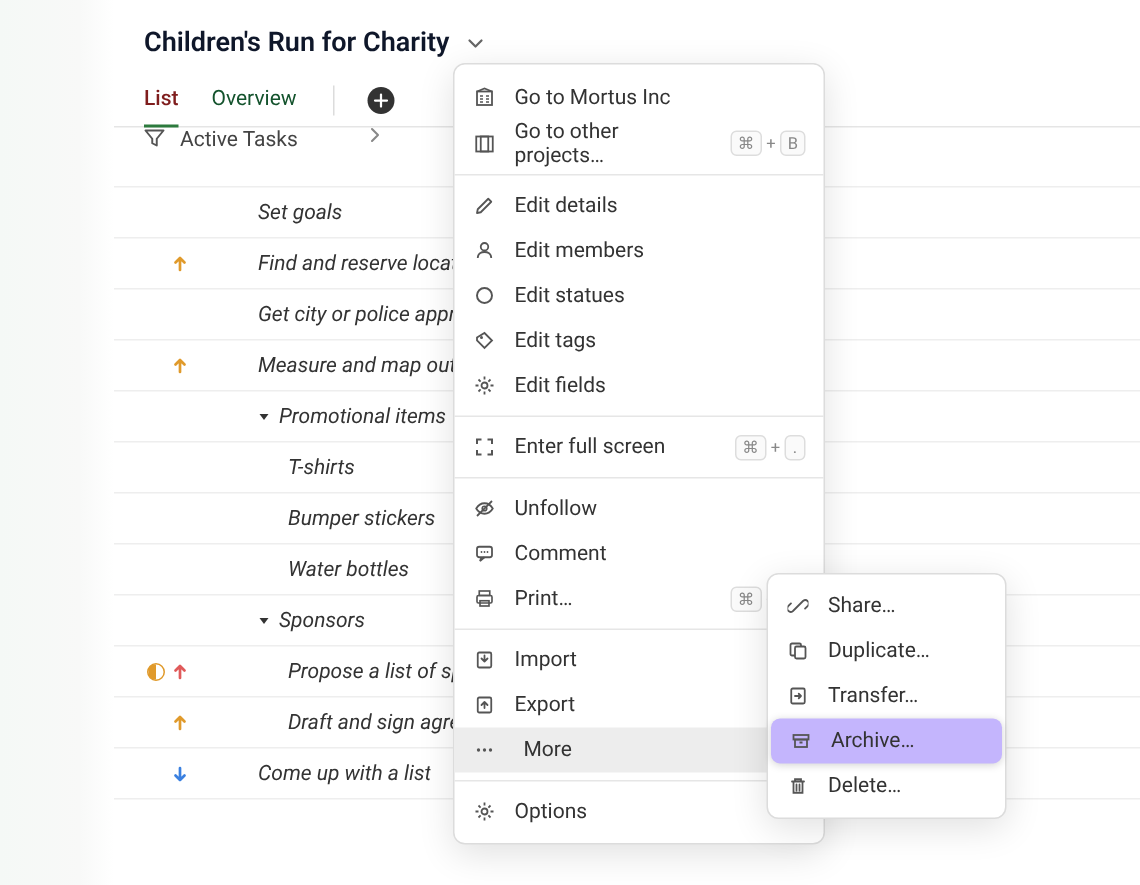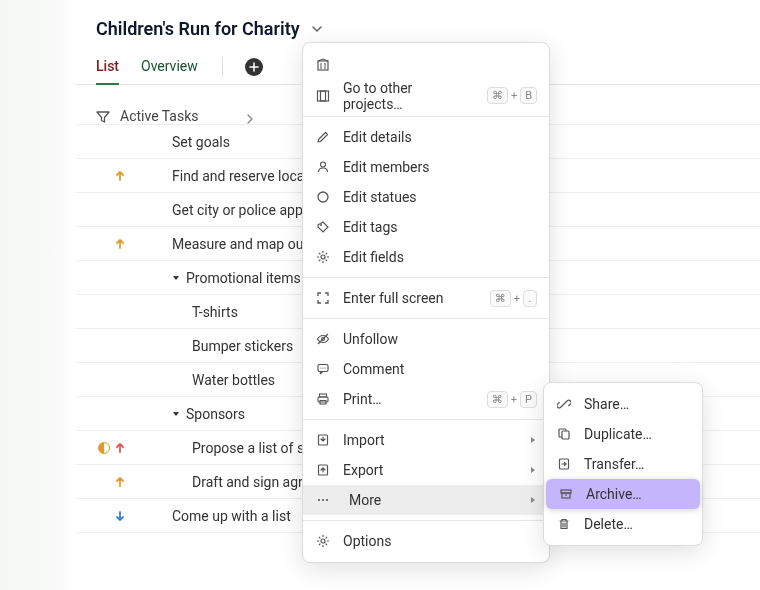--- a/index.html
+++ b/index.html
@@ -67,21 +67,21 @@
   }
   .tab-add {
     width: 18px; height: 18px;
     background: #333; border-radius: 50%;
     color: #fff;
     display: flex; align-items: center; justify-content: center;
     font-size: 13px;
   }
   .filter-row {
     display: flex;
-    align-items: flex-end;
+    align-items: flex-start;
     gap: 10px;
     height: 40px;
     padding: 0 20px;
     border-bottom: 1px solid #eee;
     color: #444;
   }
   .filter-icon { color: #555; }
   .chevron-r { margin-left: 36px; color: #888; }
   .task-list {
     display: flex; flex-direction: column;
@@ -96,20 +96,21 @@
   .arrow-col {
     width: 60px;
     display: flex; align-items: center; justify-content: flex-end;
     gap: 4px;
     padding-right: 10px;
   }
   .indent-col {
     display: flex; align-items: center;
     flex: 1;
     min-width: 0;
+    font-style: italic;
   }
   .collapse-tri {
     width: 10px; display: inline-flex; margin-right: 4px;
     color: #333;
   }
   .task-title {
     white-space: nowrap; overflow: hidden; text-overflow: ellipsis;
     color: #333;
   }
   .indent-0 .task-title-wrap { padding-left: 36px; }
@@ -133,21 +134,21 @@
     box-shadow: 0 6px 24px rgba(0,0,0,0.12);
     padding: 6px 0;
     font-size: 14px;
     color: #333;
   }
   .menu.main-menu {
     left: 302px; top: 42px;
     width: 248px;
   }
   .menu.sub-menu {
-    left: 543px; top: 382px;
+    left: 511px; top: 382px;
     width: 160px;
   }
   .menu-item {
     display: flex; align-items: center;
     height: 30px;
     padding: 0 12px;
     gap: 12px;
     cursor: pointer;
   }
   .menu-item.tall { height: 31px; }
@@ -364,20 +365,21 @@
 </div>
 
 <div class="menu main-menu">
   <div class="menu-item tall">
     <span class="mi-icon">
         <svg width="14" height="14" viewBox="0 0 14 14">
           <rect x="2" y="3" width="10" height="9" fill="none" stroke="#555" stroke-width="1.2"></rect>
           <path d="M4 6 H6 M4 8 H6 M4 10 H6 M8 6 H10 M8 8 H10 M8 10 H10 M2 3 L7 1 L12 3" fill="none" stroke="#555" stroke-width="1.1"></path>
         </svg>
       </span>
+    <span class="mi-label">Go to Mortus Inc</span>
   </div>
   <div class="menu-item tall">
     <span class="mi-icon">
         <svg width="14" height="14" viewBox="0 0 14 14">
           <rect x="1.5" y="2" width="8" height="10" fill="none" stroke="#555" stroke-width="1.2"></rect>
           <rect x="4.5" y="2" width="8" height="10" fill="none" stroke="#555" stroke-width="1.2"></rect>
         </svg>
       </span>
     <span class="mi-label">Go to other projects…</span>
     <span class="mi-shortcut">

